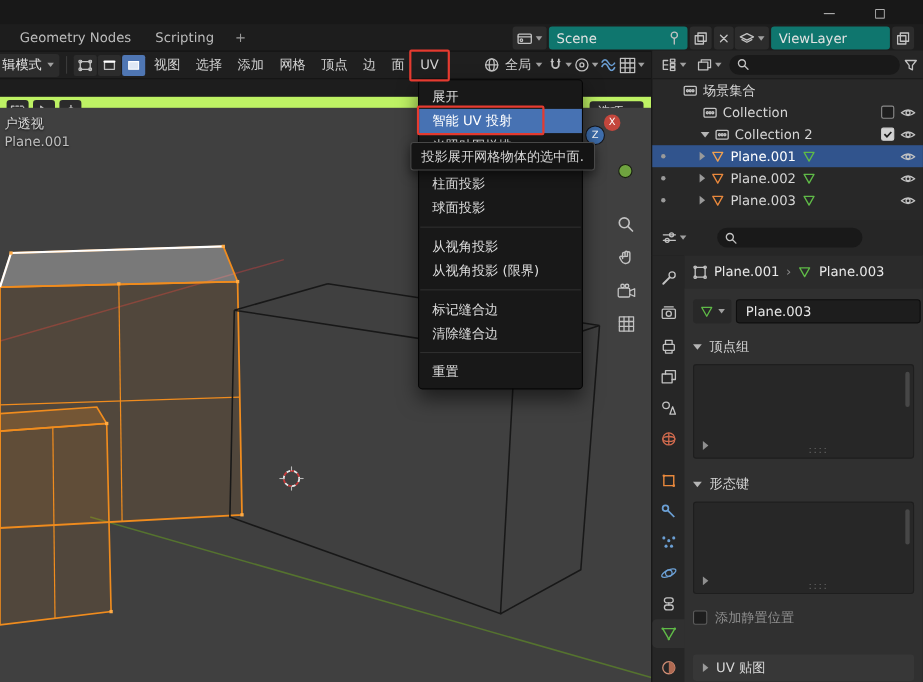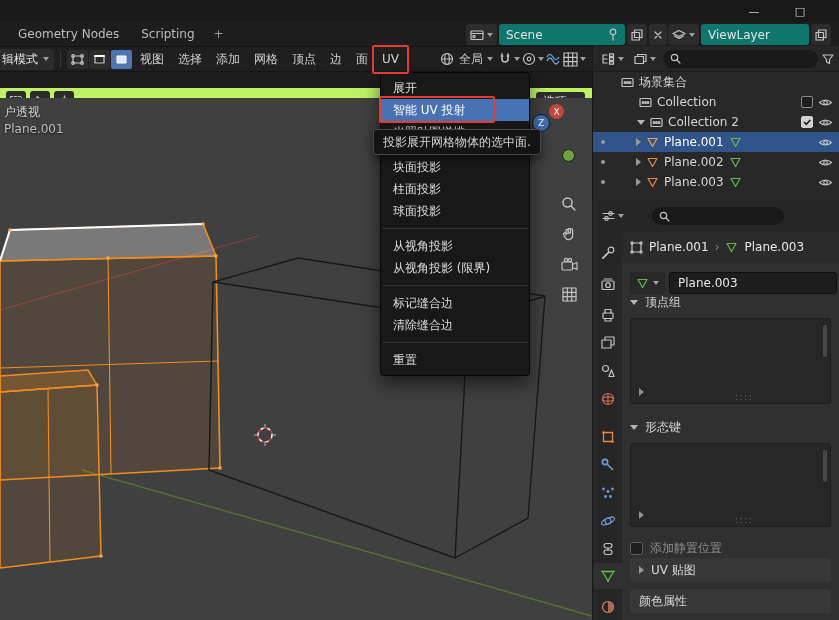--- a/index.html
+++ b/index.html
@@ -296,21 +296,20 @@
   </div>
 
   <div class="abs uv-menu" style="left:380px;top:72px;width:150px;z-index:30">
     <div class="menu-item"><span>展开</span></div>
     <div class="menu-item hl">
       <span>智能 UV 投射</span>
       <i class="abs redbox" style="left:-2px;top:-3px;width:116px;height:27px"></i>
     </div>
     <div class="menu-item"><span>光照贴图拼排</span></div>
     <div class="menu-sep"></div>
-    <div class="menu-item"><span>块面投影</span></div>
     <div class="menu-item"><span>柱面投影</span></div>
     <div class="menu-item"><span>球面投影</span></div>
     <div class="menu-sep"></div>
     <div class="menu-item"><span>从视角投影</span></div>
     <div class="menu-item"><span>从视角投影 (限界)</span></div>
     <div class="menu-sep"></div>
     <div class="menu-item"><span>标记缝合边</span></div>
     <div class="menu-item"><span>清除缝合边</span></div>
     <div class="menu-sep"></div>
     <div class="menu-item"><span>重置</span></div>
@@ -578,21 +577,21 @@
     <div class="flex" style="gap:4px">
       <div class="flex" style="gap:4px;height:22px;padding:0 6px;background:#282828;border-radius:3px">
         <svg class="ic" width="13" height="11">
             <path d="M2 1.5 H11 L6.5 9.5 Z" style="stroke:#5fba47"></path>
           </svg>
         <i class="caret"></i>
       </div>
       <input class="name-input" readonly="" value="Plane.003" style="">
     </div>
 
-    <div class="sechead" style="">
+    <div class="sechead" style="margin-top:13px">
       <i class="caret-dn"></i>
       <span>顶点组</span>
     </div>
     <div class="listbox" style="margin-top:7px;height:86px">
       <div class="abs" style="right:3px;top:6px;width:4px;height:32px;background:#474747;border-radius:2px"></div>
       <i class="caret-r abs" style="left:8px;bottom:7px;border-left-color:#8f8f8f"></i>
       <span class="abs" style="left:104px;bottom:1px;color:#6a6a6a;font-size:9px;letter-spacing:1.5px">::::</span>
     </div>
 
     <div class="sechead" style="margin-top:15px">
@@ -603,21 +602,21 @@
       <div class="abs" style="right:3px;top:6px;width:4px;height:32px;background:#474747;border-radius:2px"></div>
       <i class="caret-r abs" style="left:8px;bottom:7px;border-left-color:#8f8f8f"></i>
       <span class="abs" style="left:104px;bottom:1px;color:#6a6a6a;font-size:9px;letter-spacing:1.5px">::::</span>
     </div>
 
     <div class="flex" style="margin-top:13px;gap:7px">
       <span class="cb" style="width:13px;height:13px;border-color:#5c5c5c"></span>
       <span style="color:#8f8f8f">添加静置位置</span>
     </div>
 
-    <div class="cpanel" style="margin-top:1px">
+    <div class="cpanel" style="margin-top:25px">
       <i class="caret-r"></i>
       <span>UV 贴图</span>
     </div>
     <div class="cpanel" style="margin-top:7px">
 
       <span>颜色属性</span>
     </div>
   </div>
 
 </div>

